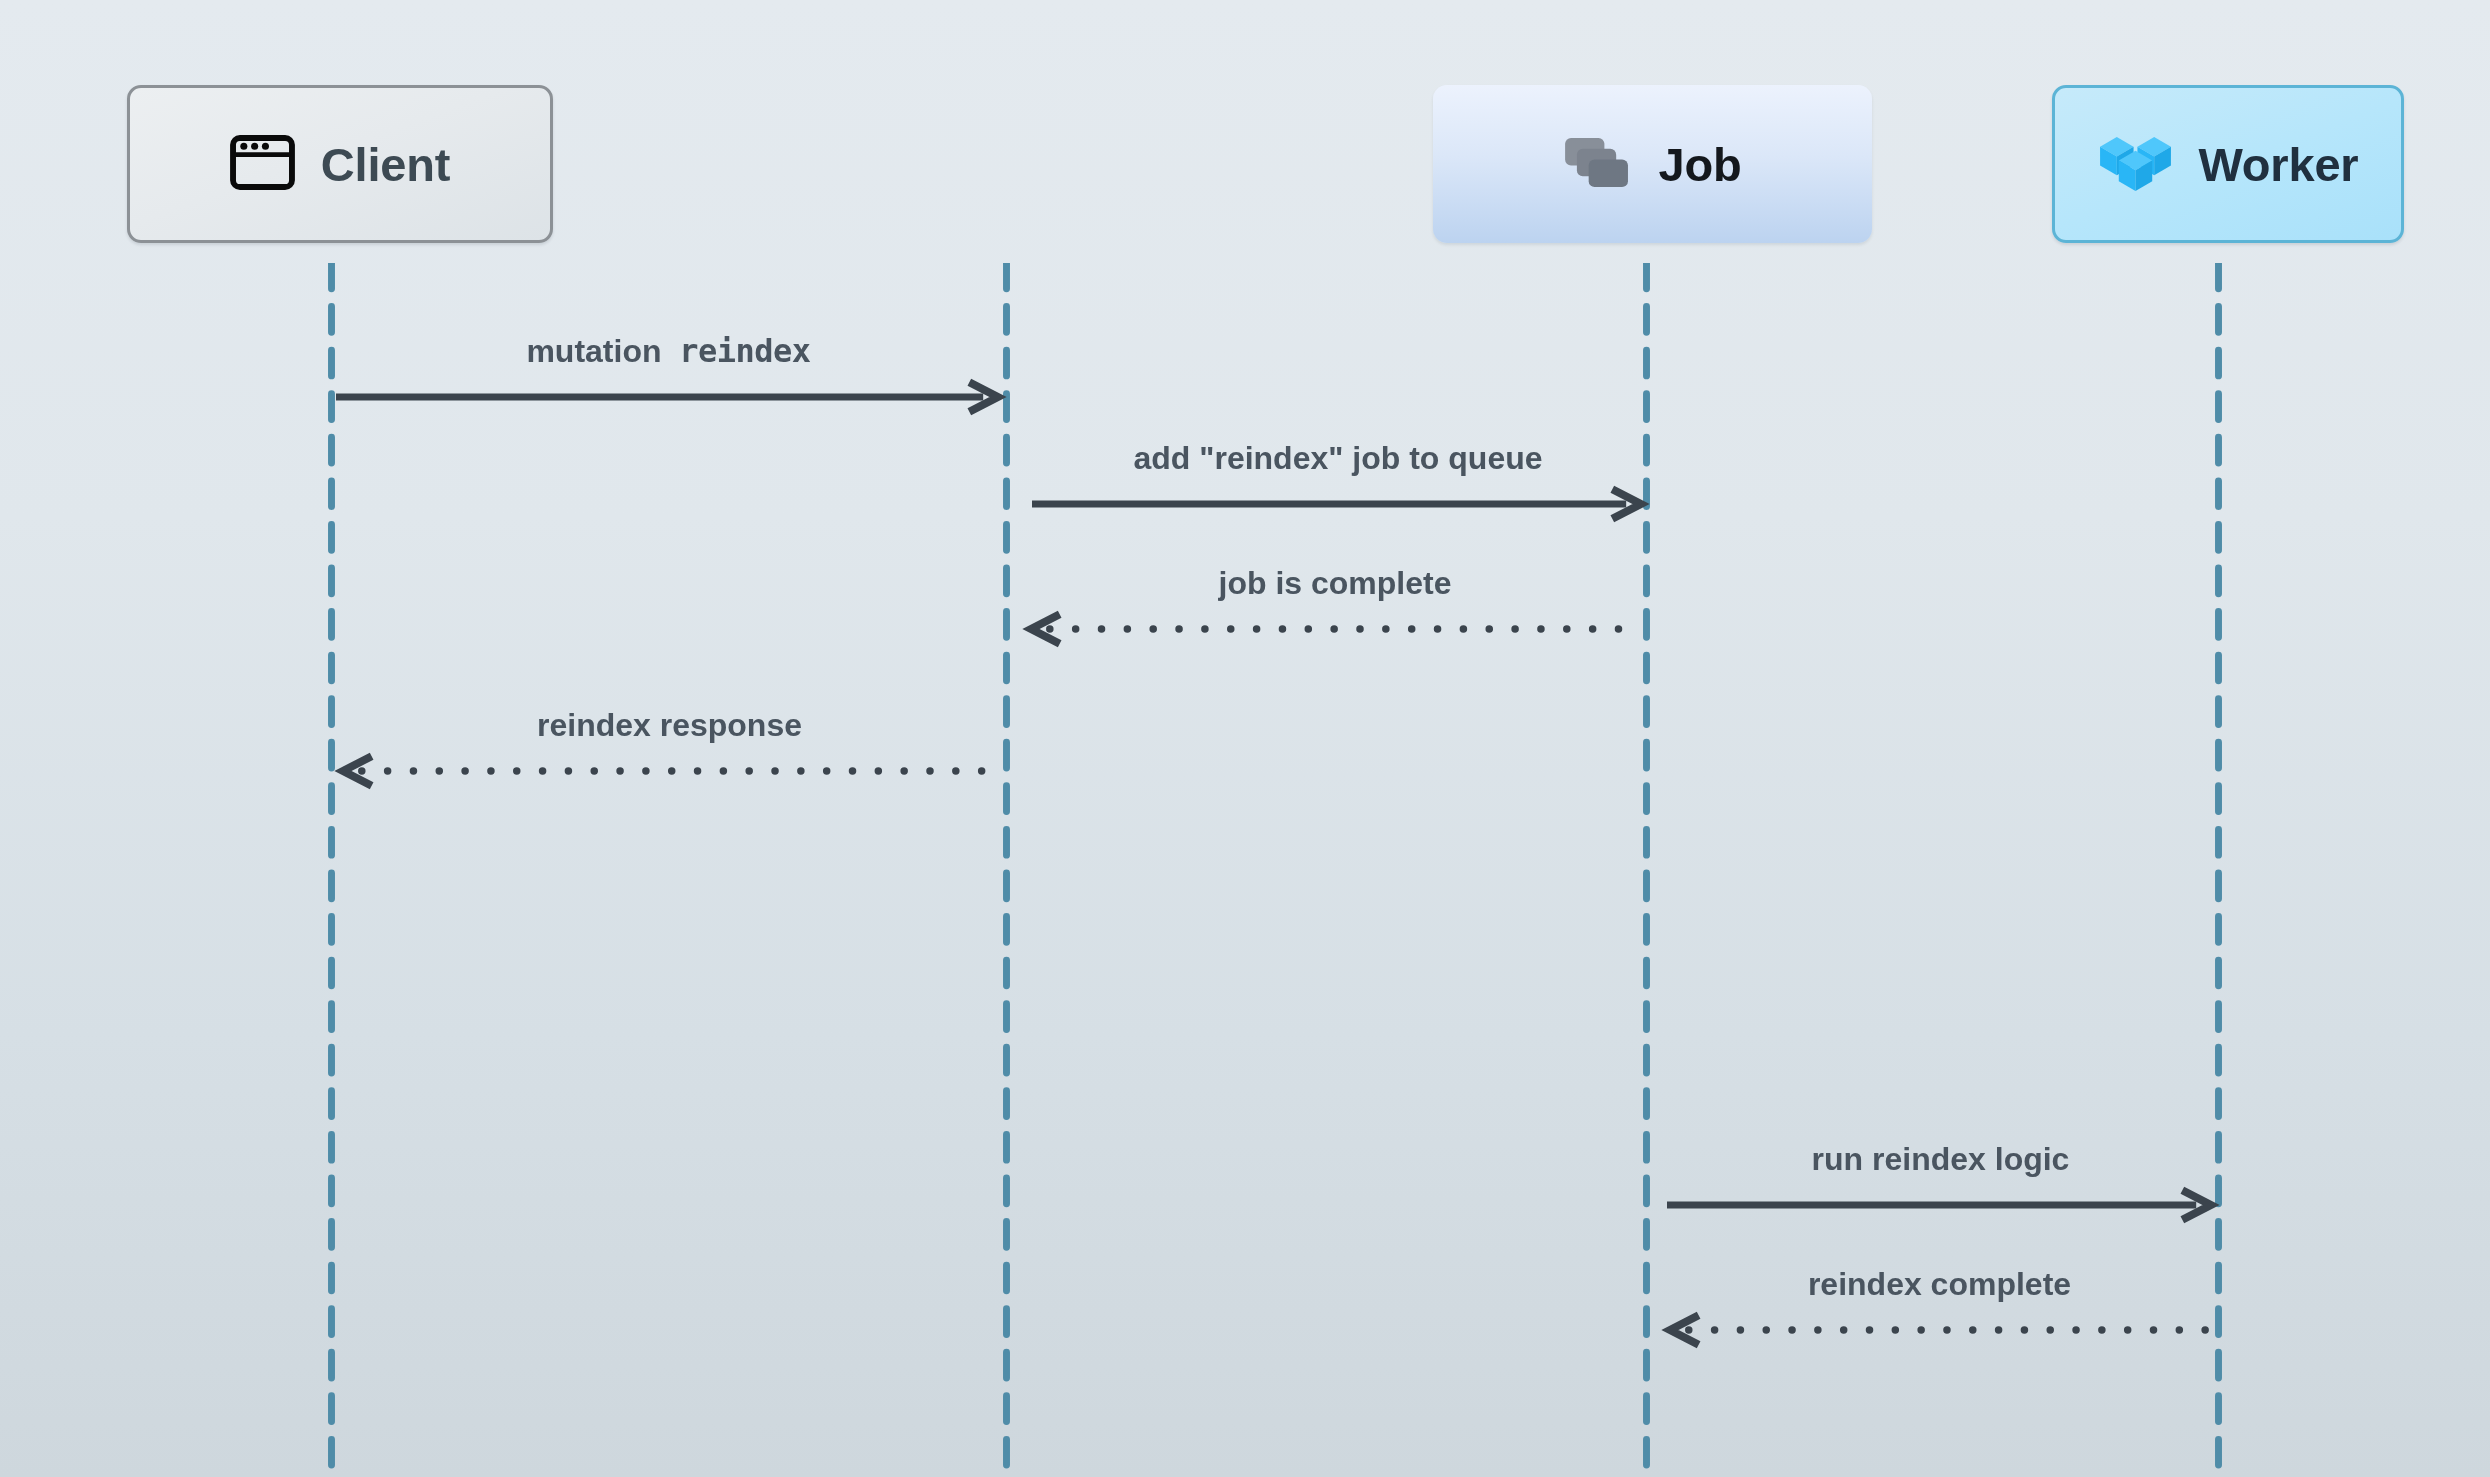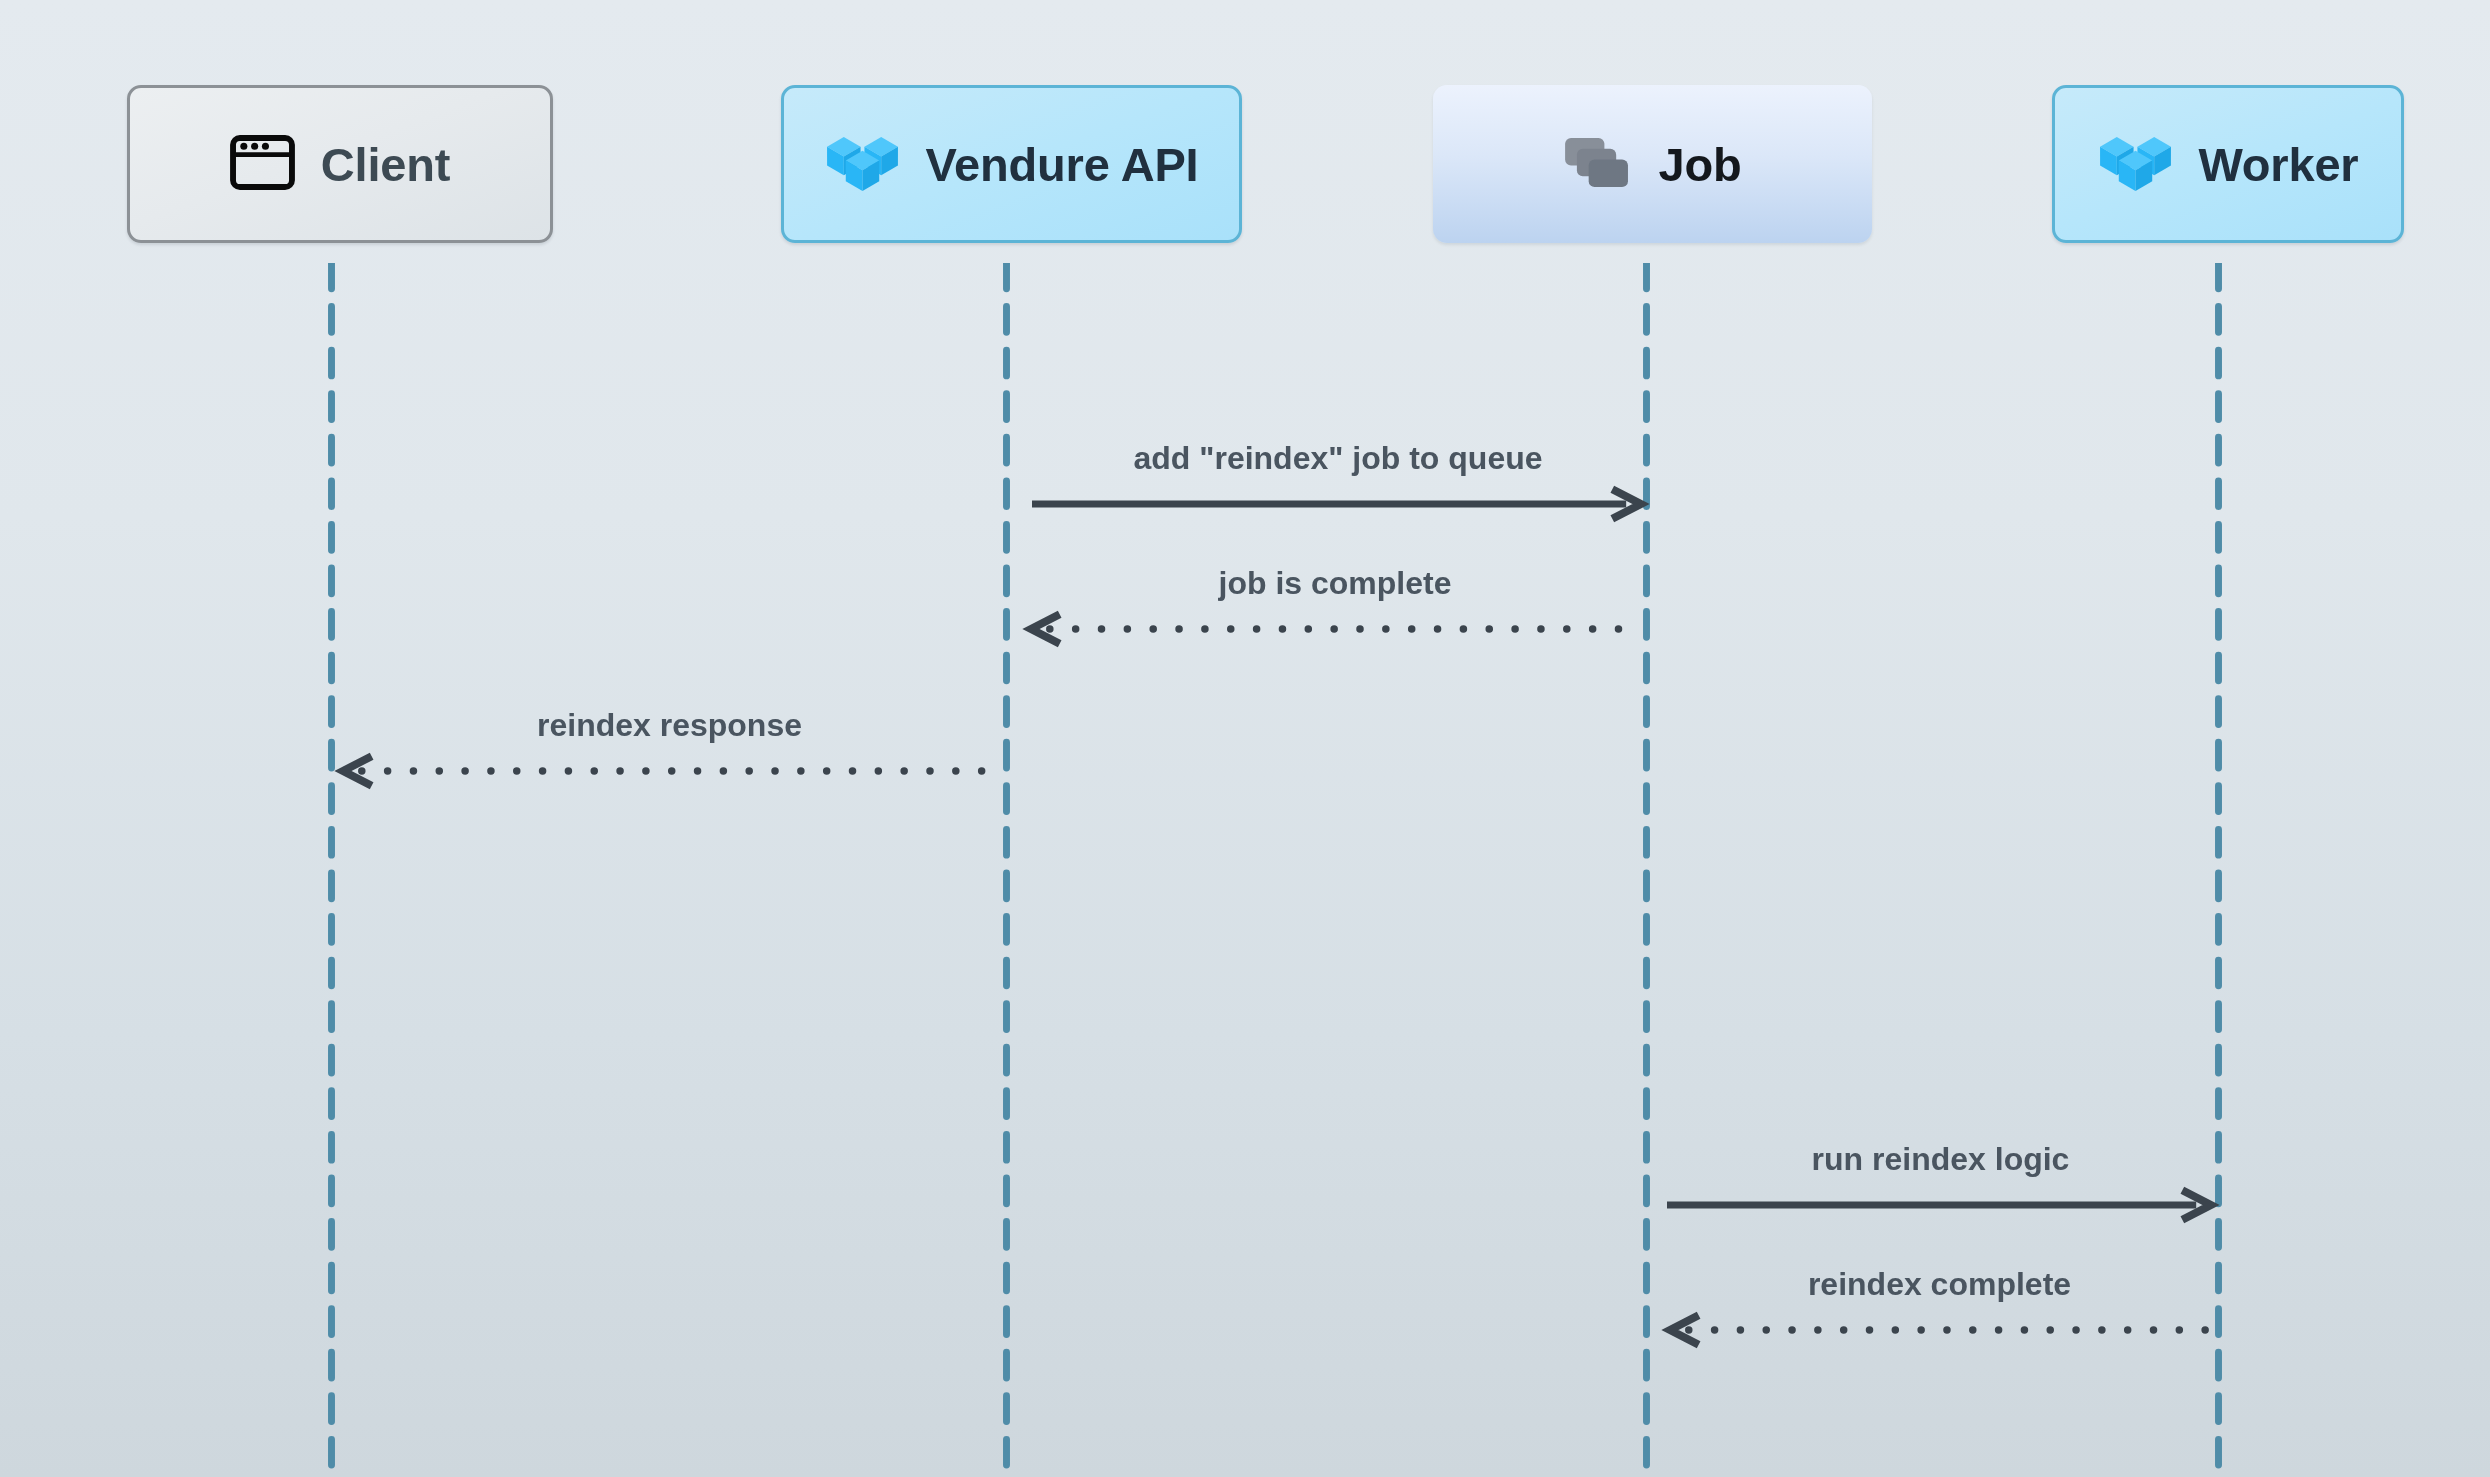--- a/index.html
+++ b/index.html
@@ -139,39 +139,20 @@
         <rect x="3" y="3" width="60" height="50" rx="7" ry="7" stroke="#0a0a0a" stroke-width="6" fill="none"></rect>
         <line x1="4" y1="20" x2="62" y2="20" stroke="#0a0a0a" stroke-width="5"></line>
         <circle cx="14" cy="11.5" r="3.6" fill="#0a0a0a"></circle>
         <circle cx="25" cy="11.5" r="3.6" fill="#0a0a0a"></circle>
         <circle cx="36" cy="11.5" r="3.6" fill="#0a0a0a"></circle>
       </svg>
     </span>
     <span class="p-label">Client</span>
   </div>
 
-  <div class="participant p-api">
-    <span class="p-icon">
-      <svg width="75" height="61" viewBox="0 0 76 62" fill="none">
-
-        <polygon points="2,15 19,5 36,15 19,25" fill="#4fc7fb"></polygon>
-        <polygon points="2,15 19,25 19,44 2,34" fill="#29b6f6"></polygon>
-        <polygon points="19,25 36,15 36,34 19,44" fill="#1fa8e8"></polygon>
-
-        <polygon points="40,15 57,5 74,15 57,25" fill="#4fc7fb"></polygon>
-        <polygon points="40,15 57,25 57,44 40,34" fill="#29b6f6"></polygon>
-        <polygon points="57,25 74,15 74,34 57,44" fill="#1fa8e8"></polygon>
-
-        <polygon points="21,29 38,19 55,29 38,39" fill="#4fc7fb"></polygon>
-        <polygon points="21,29 38,39 38,60 21,50" fill="#29b6f6"></polygon>
-        <polygon points="38,39 55,29 55,50 38,60" fill="#1fa8e8"></polygon>
-      </svg>
-    </span>
-    <span class="p-label">Vendure API</span>
-  </div>
 
   <div class="participant p-job">
     <span class="p-icon">
       <svg width="69" height="55" viewBox="0 0 70 56" fill="none">
         <rect x="1" y="3" width="40" height="28" rx="6" ry="6" fill="#888f99"></rect>
         <rect x="13" y="14" width="40" height="28" rx="6" ry="6" fill="#7c838e"></rect>
         <rect x="25" y="25" width="40" height="28" rx="6" ry="6" fill="#6e7783"></rect>
       </svg>
     </span>
     <span class="p-label">Job</span>
@@ -208,20 +189,29 @@
     <svg width="7" height="1214" viewBox="0 0 7 1226">
         <line x1="3.5" y1="0" x2="3.5" y2="1226" stroke="#4f8ca8" stroke-width="7" stroke-linecap="round" stroke-dasharray="26 18"></line>
       </svg>
   </div>
   <div class="lifeline" style="left:2218px">
     <svg width="7" height="1214" viewBox="0 0 7 1226">
         <line x1="3.5" y1="0" x2="3.5" y2="1226" stroke="#4f8ca8" stroke-width="7" stroke-linecap="round" stroke-dasharray="26 18"></line>
       </svg>
   </div>
 
+  <div class="msg" style="left:336px; top:329px; width:665px;">
+    <div class="msg-label"><span>mutation</span>&nbsp;&nbsp;<span class="mono">reindex</span></div>
+    <div class="msg-line">
+      <svg width="665" height="34" viewBox="0 0 672 34">
+        <line x1="0" y1="17" x2="654" y2="17" stroke="#3b444d" stroke-width="7" stroke-linecap="butt"></line>
+        <polyline points="640,2 669,17 640,32" fill="none" stroke="#3b444d" stroke-width="8" stroke-linejoin="miter" stroke-linecap="butt"></polyline>
+      </svg>
+    </div>
+  </div>
 
   <div class="msg" style="left:1032px; top:436px; width:612px;">
     <div class="msg-label">add "reindex" job to queue</div>
     <div class="msg-line">
       <svg width="612" height="34" viewBox="0 0 618 34">
         <line x1="0" y1="17" x2="600" y2="17" stroke="#3b444d" stroke-width="7" stroke-linecap="butt"></line>
         <polyline points="586,2 615,17 586,32" fill="none" stroke="#3b444d" stroke-width="8" stroke-linejoin="miter" stroke-linecap="butt"></polyline>
       </svg>
     </div>
   </div>

